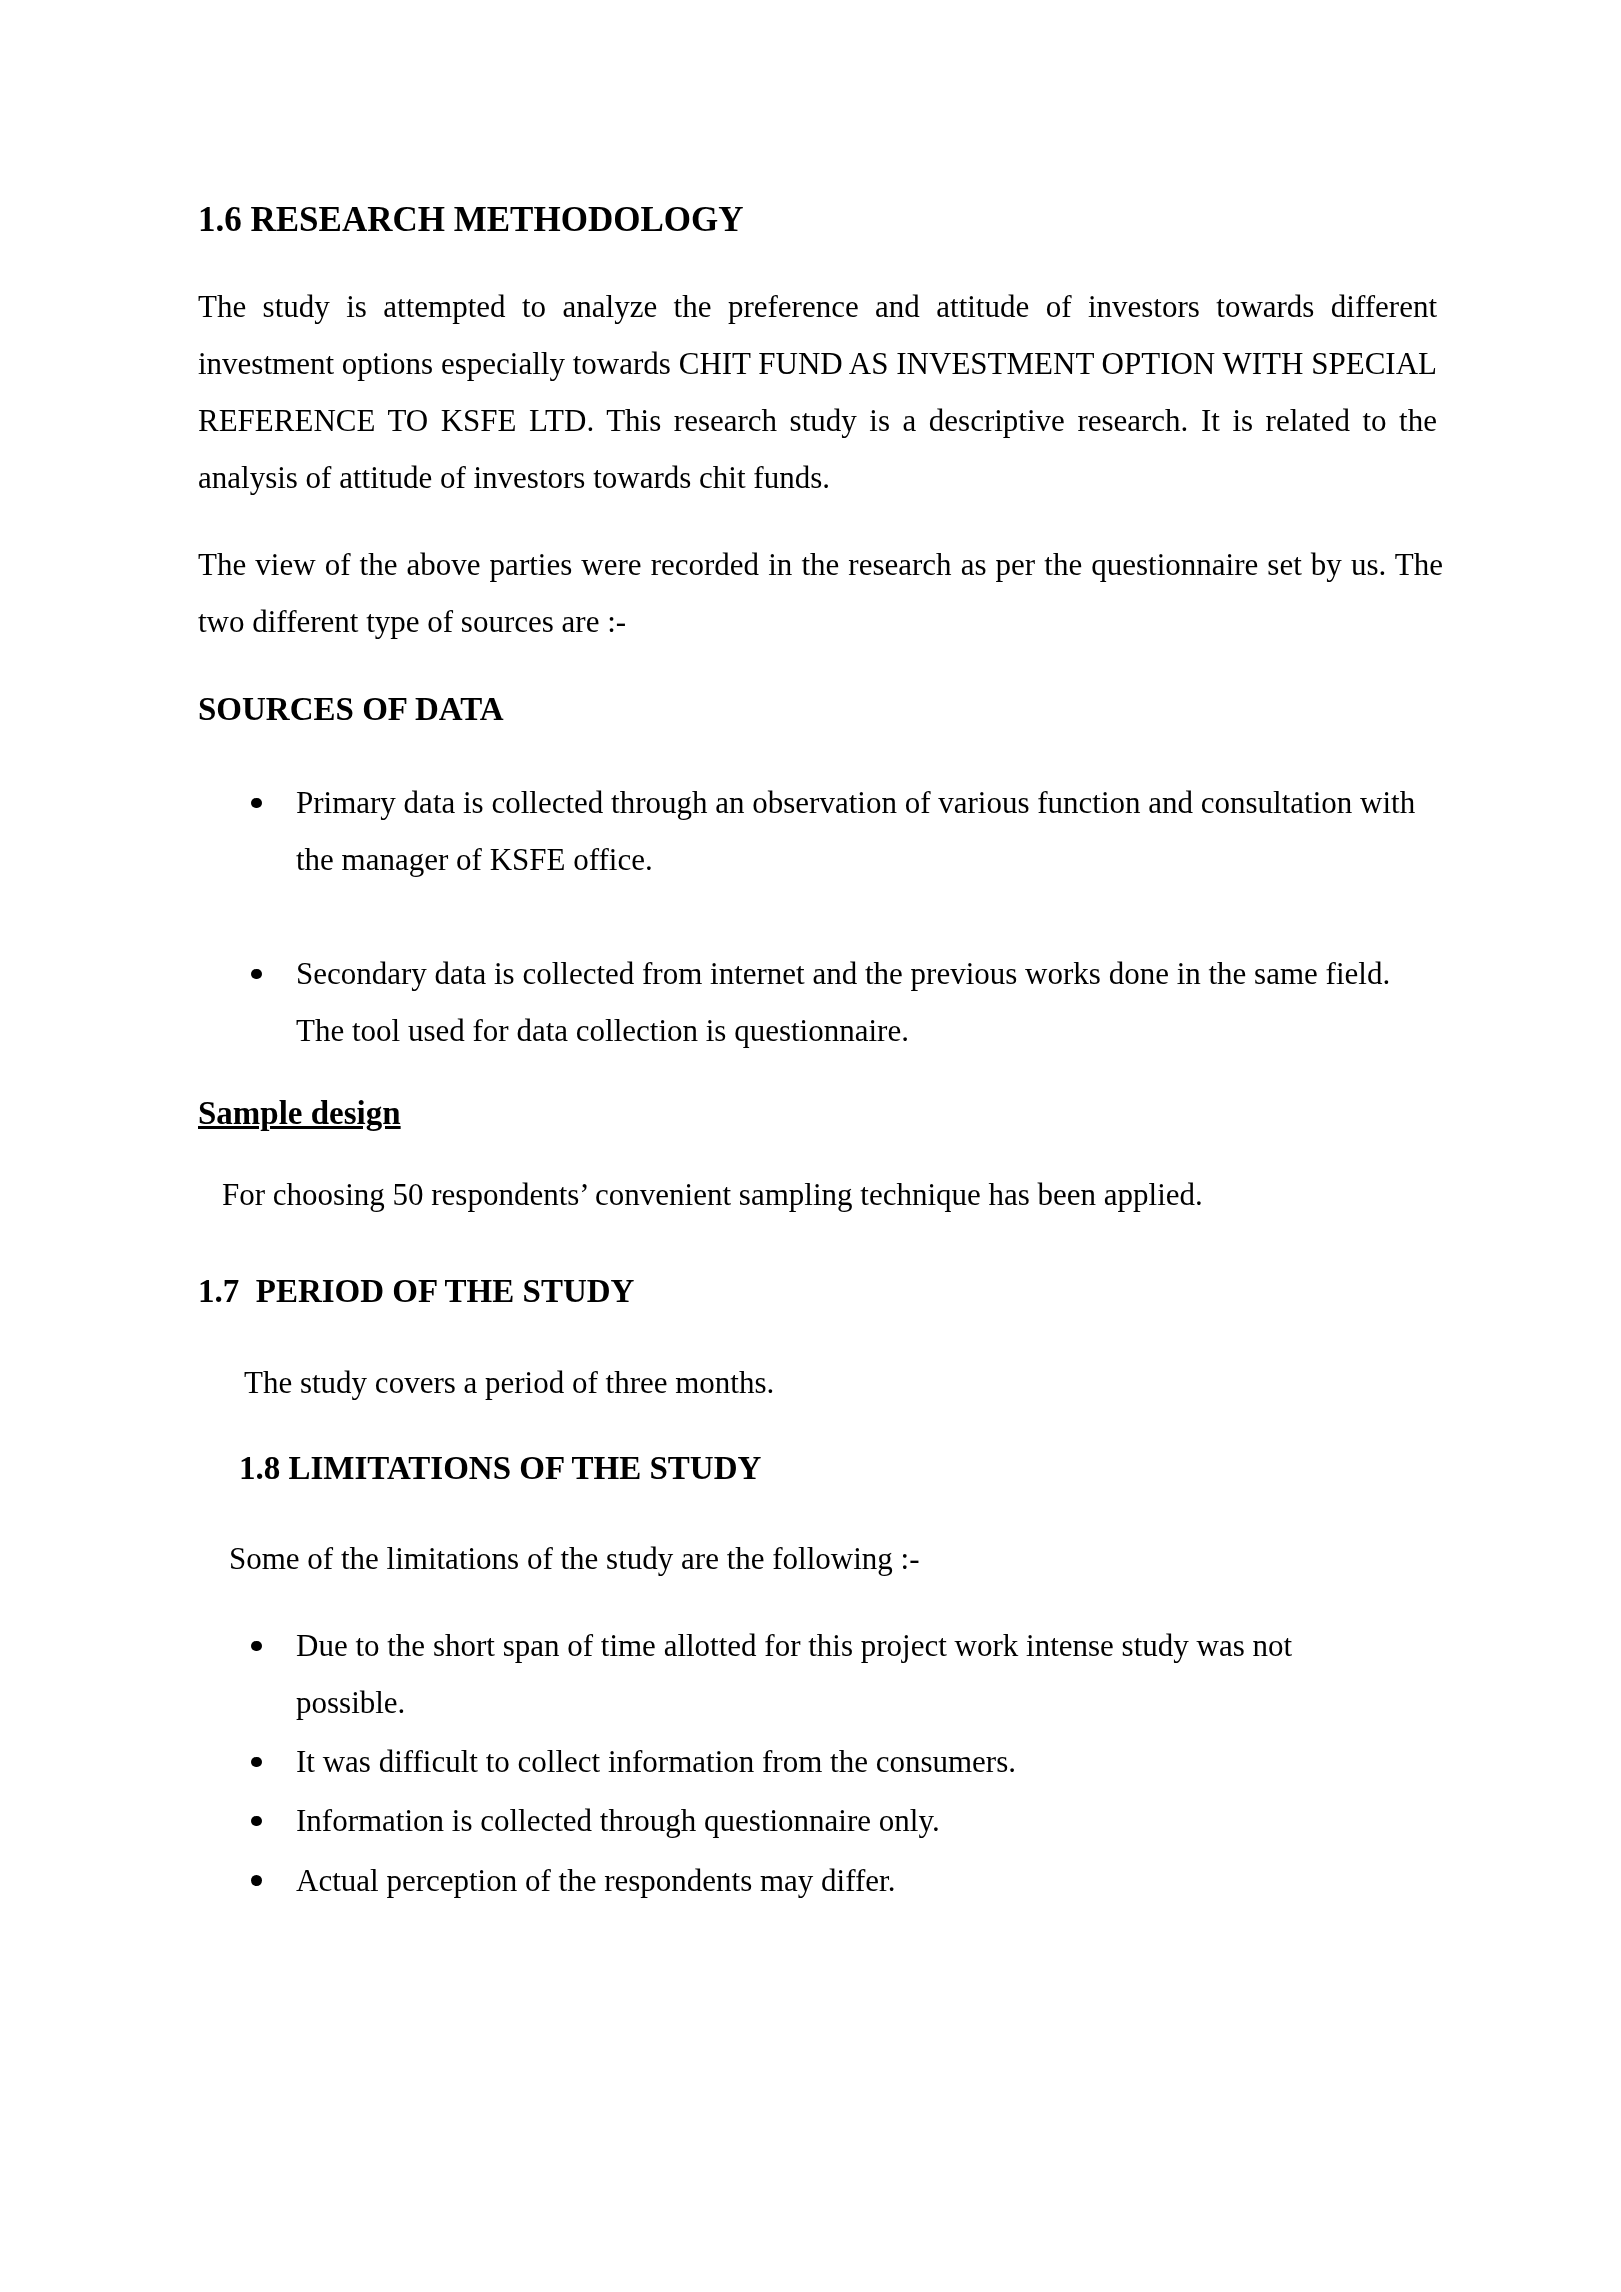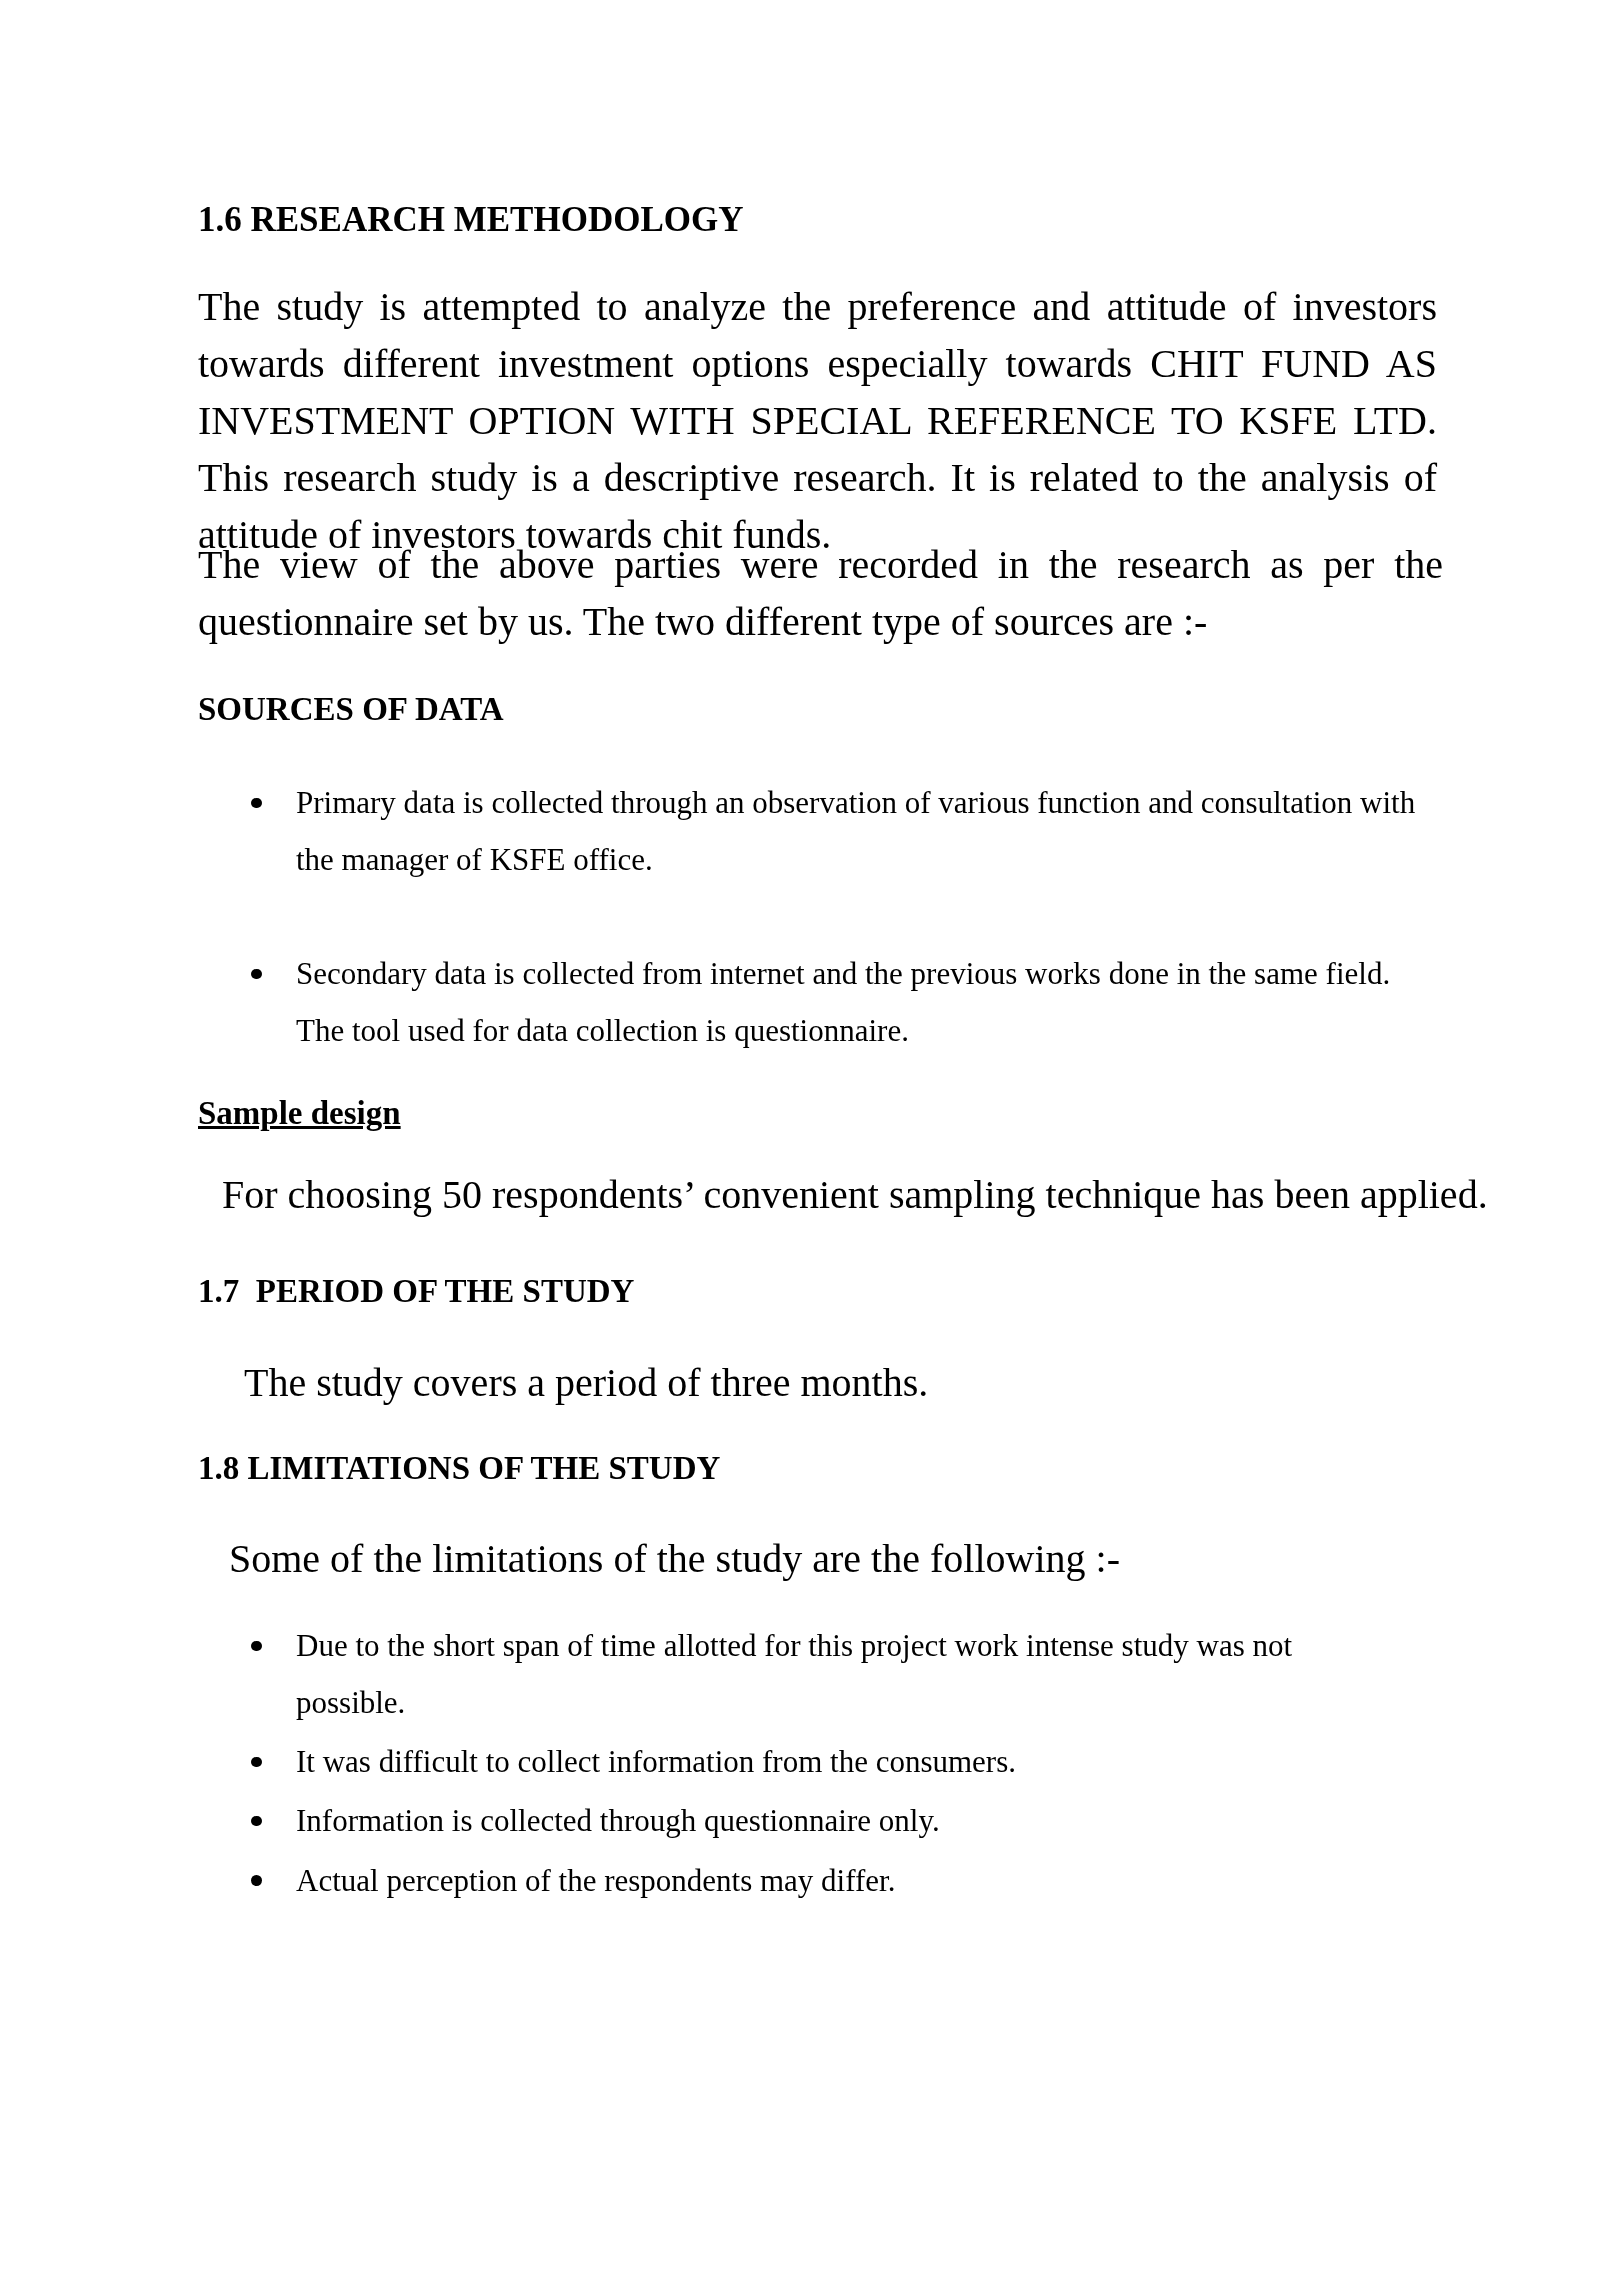--- a/index.html
+++ b/index.html
@@ -1,21 +1,21 @@
 <!DOCTYPE html>
 <html><head>
 <meta charset="utf-8">
 <style>
   html, body { margin: 0; padding: 0; background: #ffffff; }
   body { width: 1621px; height: 2293px; position: relative; overflow: hidden;
          font-family: "Liberation Serif", "DejaVu Serif", serif; color: #000; }
   .page { position: absolute; left: 0; top: 0; width: 1468px; height: 2293px; background: #fff; }
   .h { position: absolute; left: 198px; font-weight: bold; font-size: 35px; line-height: 39px; white-space: nowrap; margin: 0; }
   .h.sub { font-size: 33px; }
-  .p { position: absolute; left: 198px; width: 1239px; font-size: 40px; line-height: 57px; margin: 0; }
+  .p { position: absolute; left: 198px; width: 1239px; font-size: 31px; line-height: 57px; margin: 0; }
   .p.just { text-align: justify; text-align-last: left; }
   .p.single { white-space: nowrap; }
   ul.bl { position: absolute; left: 0; margin: 0; padding: 0; list-style: none; width: 1437px; }
   ul.bl li { position: relative; padding-left: 296px; font-size: 31px; line-height: 57px; }
   ul.bl li .dot { position: absolute; left: 251px; top: 23.5px; width: 10.8px; height: 10.8px; border-radius: 50%; background: #000; }
 </style>
 </head>
 <body>
 
 <div class="page">
@@ -42,21 +42,21 @@
   </ul>
 
   <h3 class="h sub" style="top:1094px;text-decoration:underline;">Sample design</h3>
 
   <p class="p single" style="top:1166px; left:222px;">For choosing 50 respondents’ convenient sampling technique has been applied.</p>
 
   <h2 class="h sub" style="top:1272px; white-space:pre;">1.7  PERIOD OF THE STUDY</h2>
 
   <p class="p single" style="top:1354px; left:244px;">The study covers a period of three months.</p>
 
-  <h2 class="h sub" style="top:1449px;">1.8 LIMITATIONS OF THE STUDY</h2>
+  <h2 class="h sub" style="top:1449px;margin-left:41px;">1.8 LIMITATIONS OF THE STUDY</h2>
 
   <p class="p single" style="top:1530px; left:229px;">Some of the limitations of the study are the following :-</p>
 
   <ul class="bl" style="top:1617px; width:1372px;">
     <li>
       <span class="dot"></span>
       <span>Due to the short span of time allotted for this project work intense study was not possible.</span>
     </li>
     <li style="margin-top:2px;">
       <span class="dot"></span>

